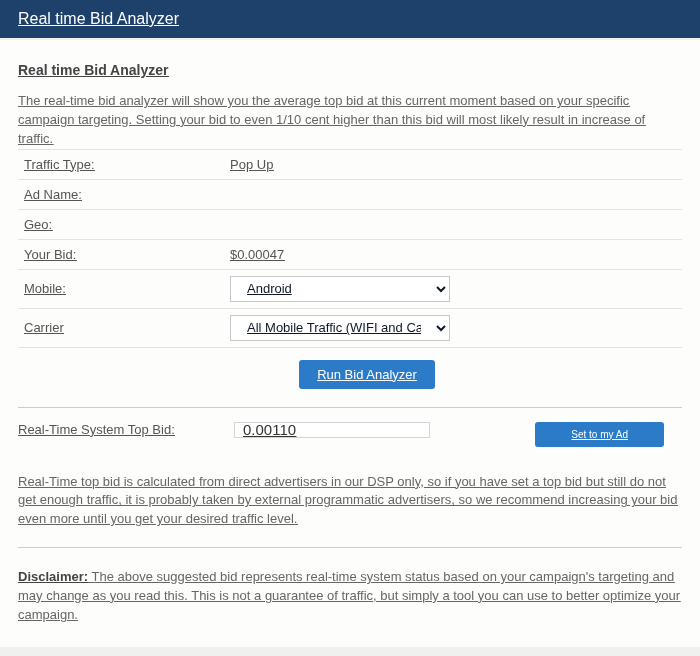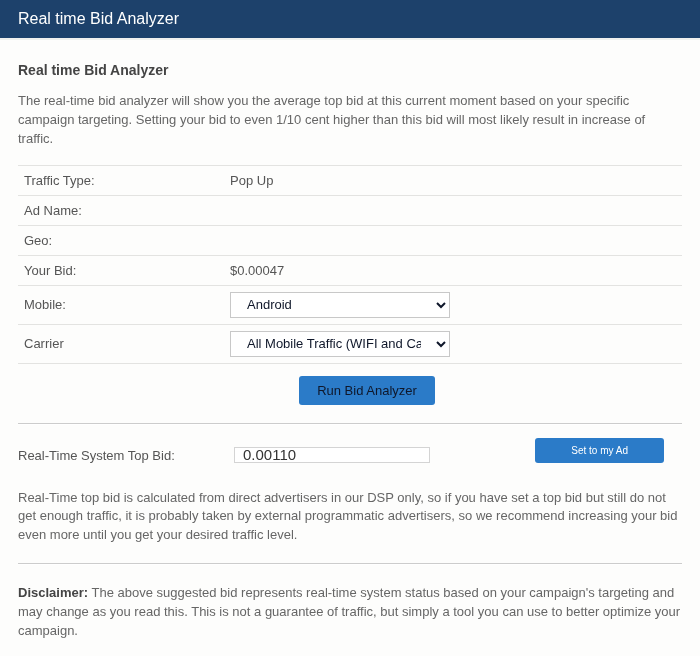--- a/index.html
+++ b/index.html
@@ -1,15 +1,15 @@
 <!DOCTYPE html>
 <html><head>
   <meta charset="utf-8">
   <style>
-    * { box-sizing: border-box; margin: 0; padding: 0; }
+    * { box-sizing: border-box; margin: 0; padding: 0; text-decoration: underline; }
     body {
       font-family: "Segoe UI", Arial, sans-serif;
       background: #f0f0ee;
       width: 700px;
       height: 656px;
       font-size: 13px;
       color: #555;
     }
     .header-bar {
       background: #1d416b;
@@ -35,21 +35,20 @@
     }
     .panel-title {
       font-weight: 700;
       color: #444;
       font-size: 14px;
       padding: 6px 0 14px 0;
     }
     .intro {
       color: #666;
       line-height: 1.45;
-      padding-bottom: 16px;
     }
     table.props {
       width: 100%;
       border-collapse: collapse;
     }
     table.props td {
       border-bottom: 1px solid #e3e3e1;
       padding: 6px 6px;
       color: #555;
       font-size: 13px;
@@ -69,37 +68,37 @@
       font-size: 13px;
     }
     select.sel.wide { width: 220px; }
     .actions {
       text-align: center;
       padding: 12px 0 10px 0;
     }
     .btn-primary {
       display: inline-block;
       background: #2b7bc8;
-      color: #0f172a;
+      color: #ffffff;
       border: none;
       border-radius: 3px;
       padding: 7px 18px;
       font-size: 13px;
       cursor: pointer;
       margin-left: 34px;
     }
     .sep {
       border: none;
       border-top: 1px solid #ccc;
       margin: 8px 0 10px 0;
       box-shadow: 0 1px 0 #fff;
     }
     .topbid-row {
       display: flex;
-      align-items: flex-end;
+      align-items: flex-start;
       gap: 10px;
       padding: 4px 0 6px 0;
     }
     .topbid-label {
       width: 206px;
       color: #555;
       font-size: 13px;
     }
     .topbid-input {
       width: 196px;

